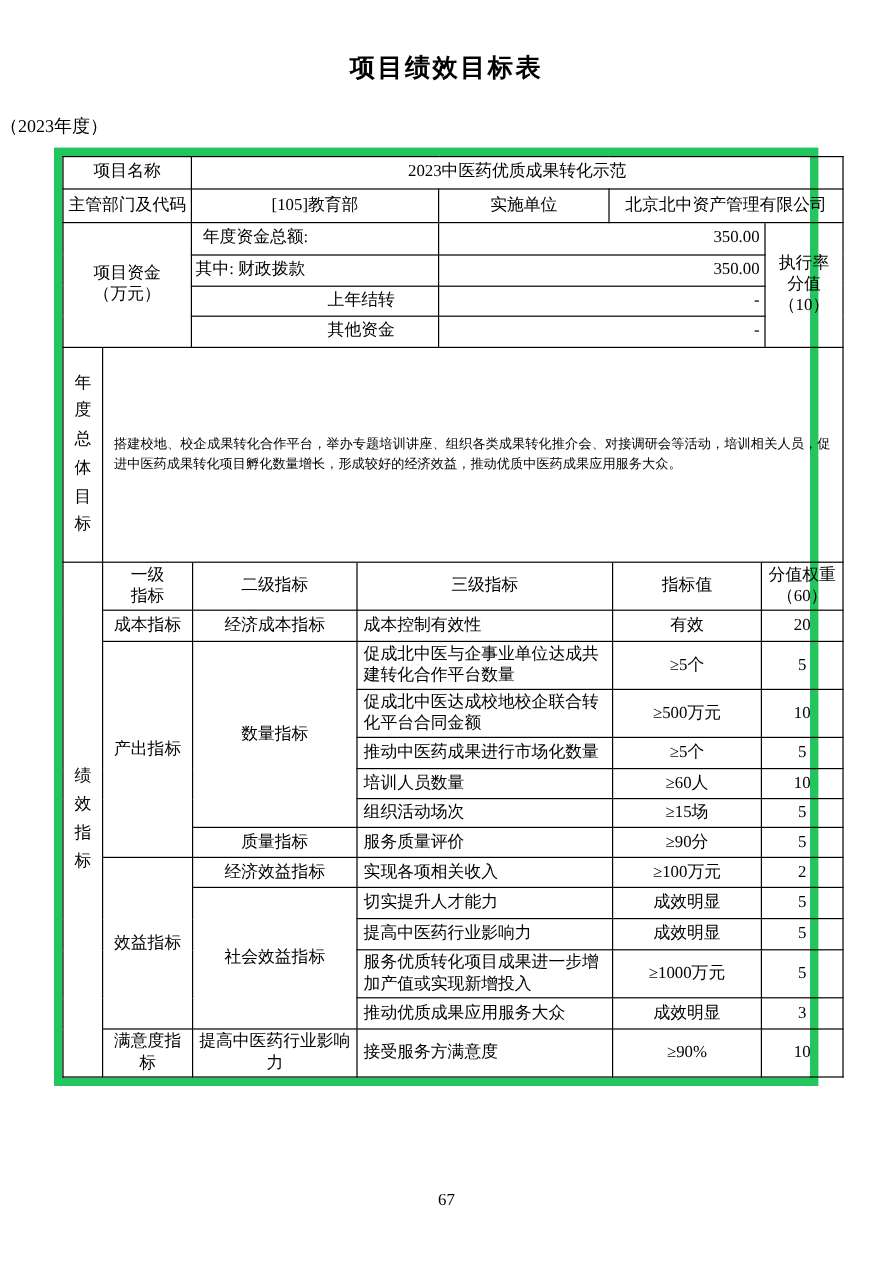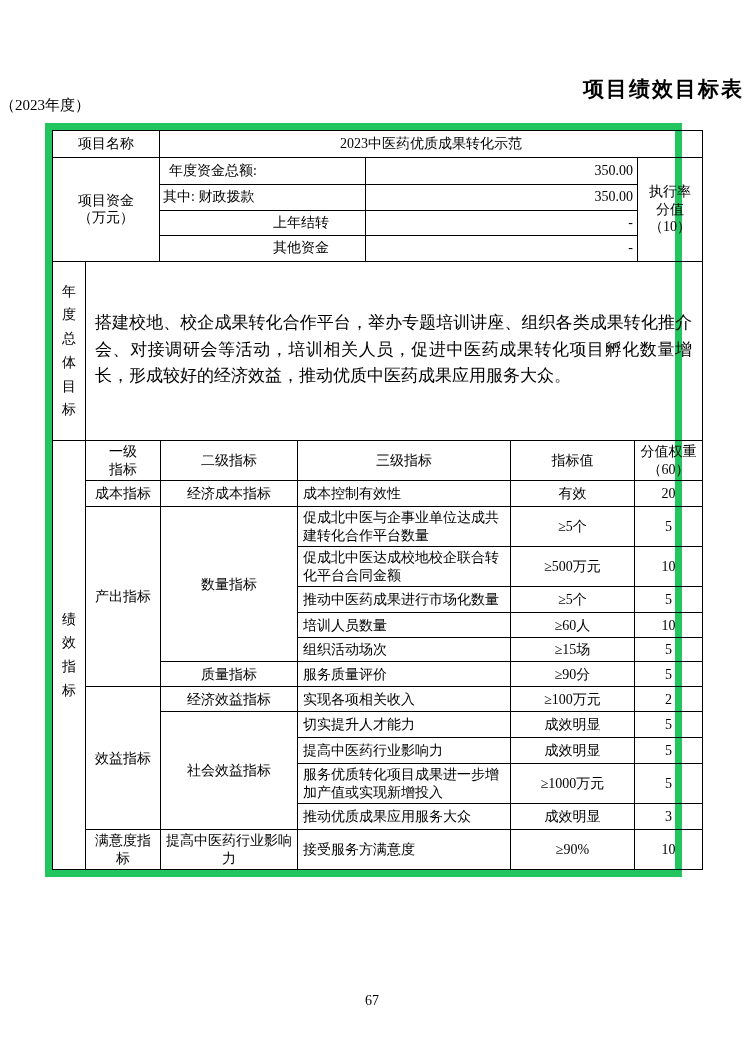--- a/index.html
+++ b/index.html
@@ -3,22 +3,22 @@
 <meta charset="utf-8">
 <style>
   * { box-sizing: border-box; margin: 0; padding: 0; }
   html, body { background: #ffffff; }
   body {
     width: 744px; height: 1052px; position: relative;
     font-family: "Liberation Serif", "DejaVu Serif", serif;
     color: #000;
   }
   .doc-title {
-    position: absolute; top: 75px; left: 0; width: 744px;
-    text-align: right; font-size: 21px; font-weight: 700;
+    position: absolute; top: 42px; left: 0; width: 744px;
+    text-align: center; font-size: 21px; font-weight: 700;
     letter-spacing: 2px;
   }
   .doc-subtitle {
     position: absolute; top: 96px; left: 0; width: 744px;
     text-align: left; font-size: 15px;
   }
   .table-wrap {
     position: absolute; top: 123px; left: 45px; width: 637px;
     border: 7px solid #22c55e;
   }
@@ -33,21 +33,21 @@
     overflow: hidden;
   }
   .table-wrap table:not(:first-child) tr:first-child td { border-top: 0; }
   td.l3 { text-align: left; padding-left: 5px; font-family: Liberation Serif, serif; }
   td.lab-left  { text-align: left; padding-left: 9px; }
   td.lab-right { text-align: left; padding-right: 3px; }
   td.lab-mid   { text-align: center; padding-left: 80px; }
   td.val { text-align: right; padding-right: 4px; font-family: Liberation Serif, serif; }
   td.target-text {
     text-align: justify; padding: 6px 10px 6px 9px;
-    font-size: 17px; line-height: 1.55; vertical-align: middle; font-family: Liberation Mono, monospace;
+    font-size: 11px; line-height: 1.55; vertical-align: middle;
   }
   .vertical {
     width: 1em; margin: 16px auto; word-break: break-all;
     line-height: 1.7; font-size: 14px; text-align: center;
   }
   .page-number {
     position: absolute; top: 993px; left: 0; width: 744px;
     text-align: center; font-size: 14px;
   }
 </style>
@@ -63,20 +63,26 @@
     <colgroup>
         <col style="width:107px">
         <col style="width:206px">
         <col style="width:142px">
         <col style="width:195px">
       </colgroup>
     <tbody>
         <tr style="height:27px">
       <td>项目名称</td>
       <td colspan="3">2023中医药优质成果转化示范</td>
+    </tr>
+    <tr style="height:28px">
+      <td>主管部门及代码</td>
+      <td>[105]教育部</td>
+      <td>实施单位</td>
+      <td>北京北中资产管理有限公司</td>
     </tr>
   </tbody>
     </table>
 
   <table>
     <colgroup>
         <col style="width:107px">
         <col style="width:206px">
         <col style="width:272px">
         <col style="width:65px">

